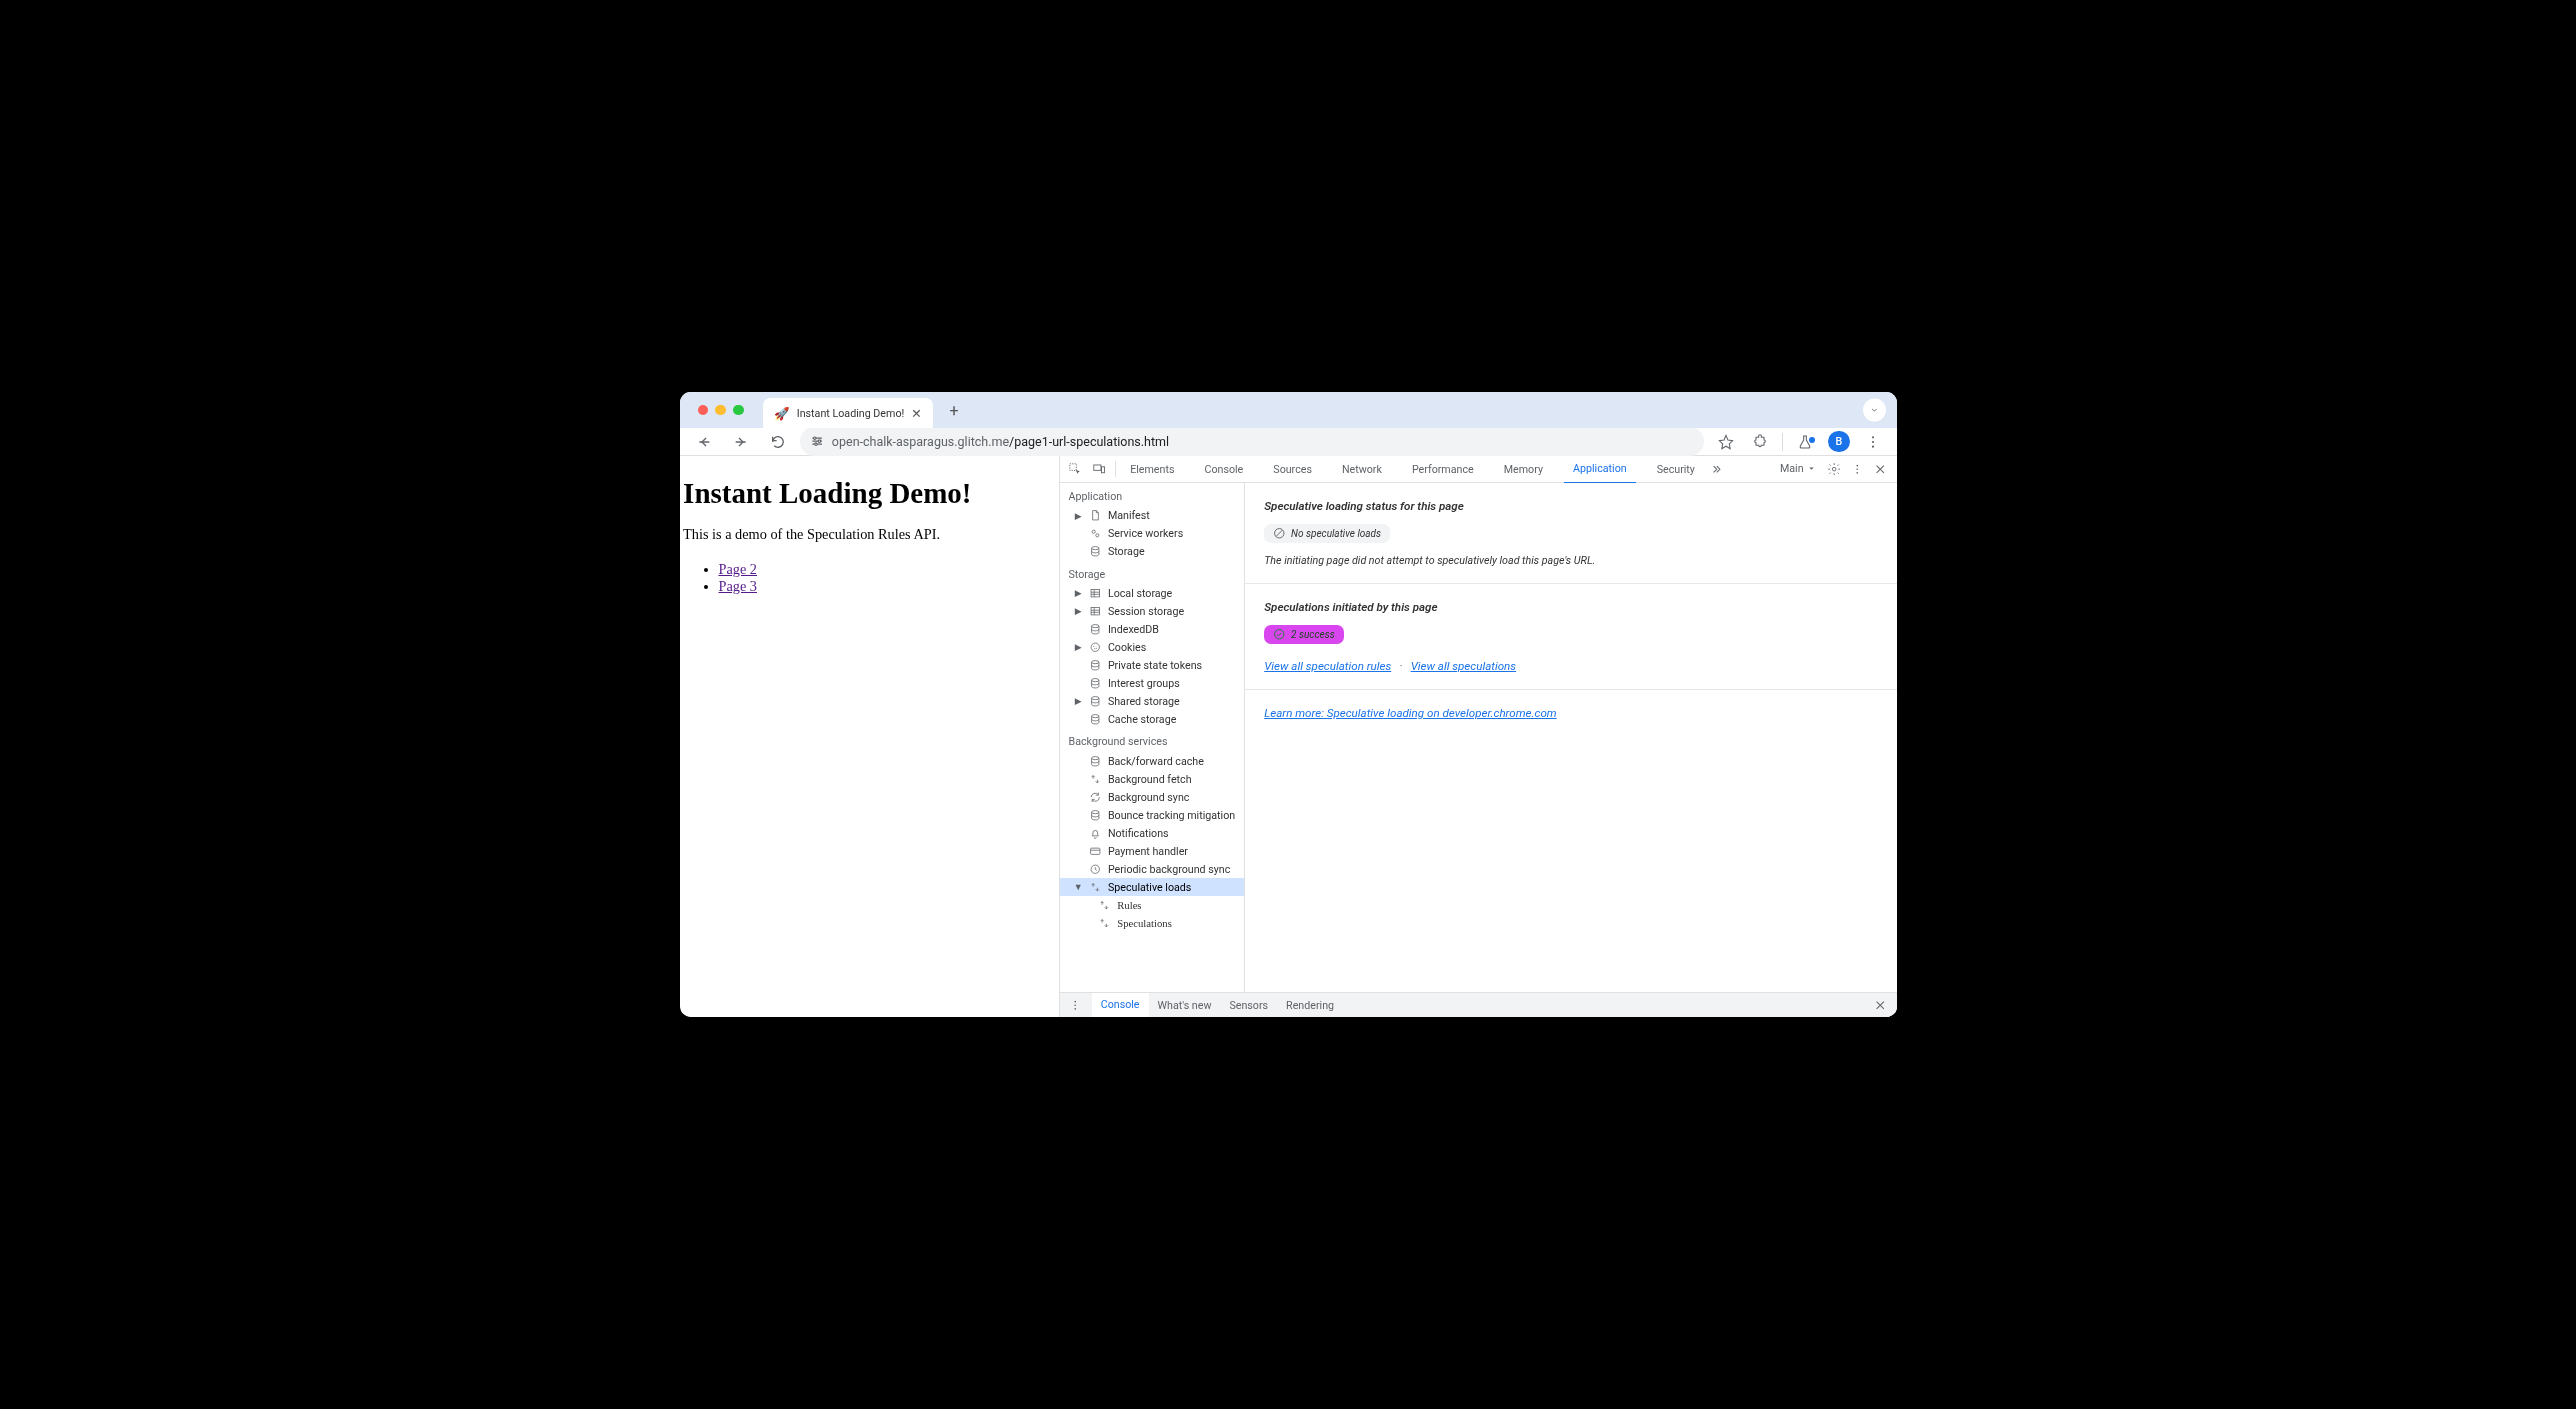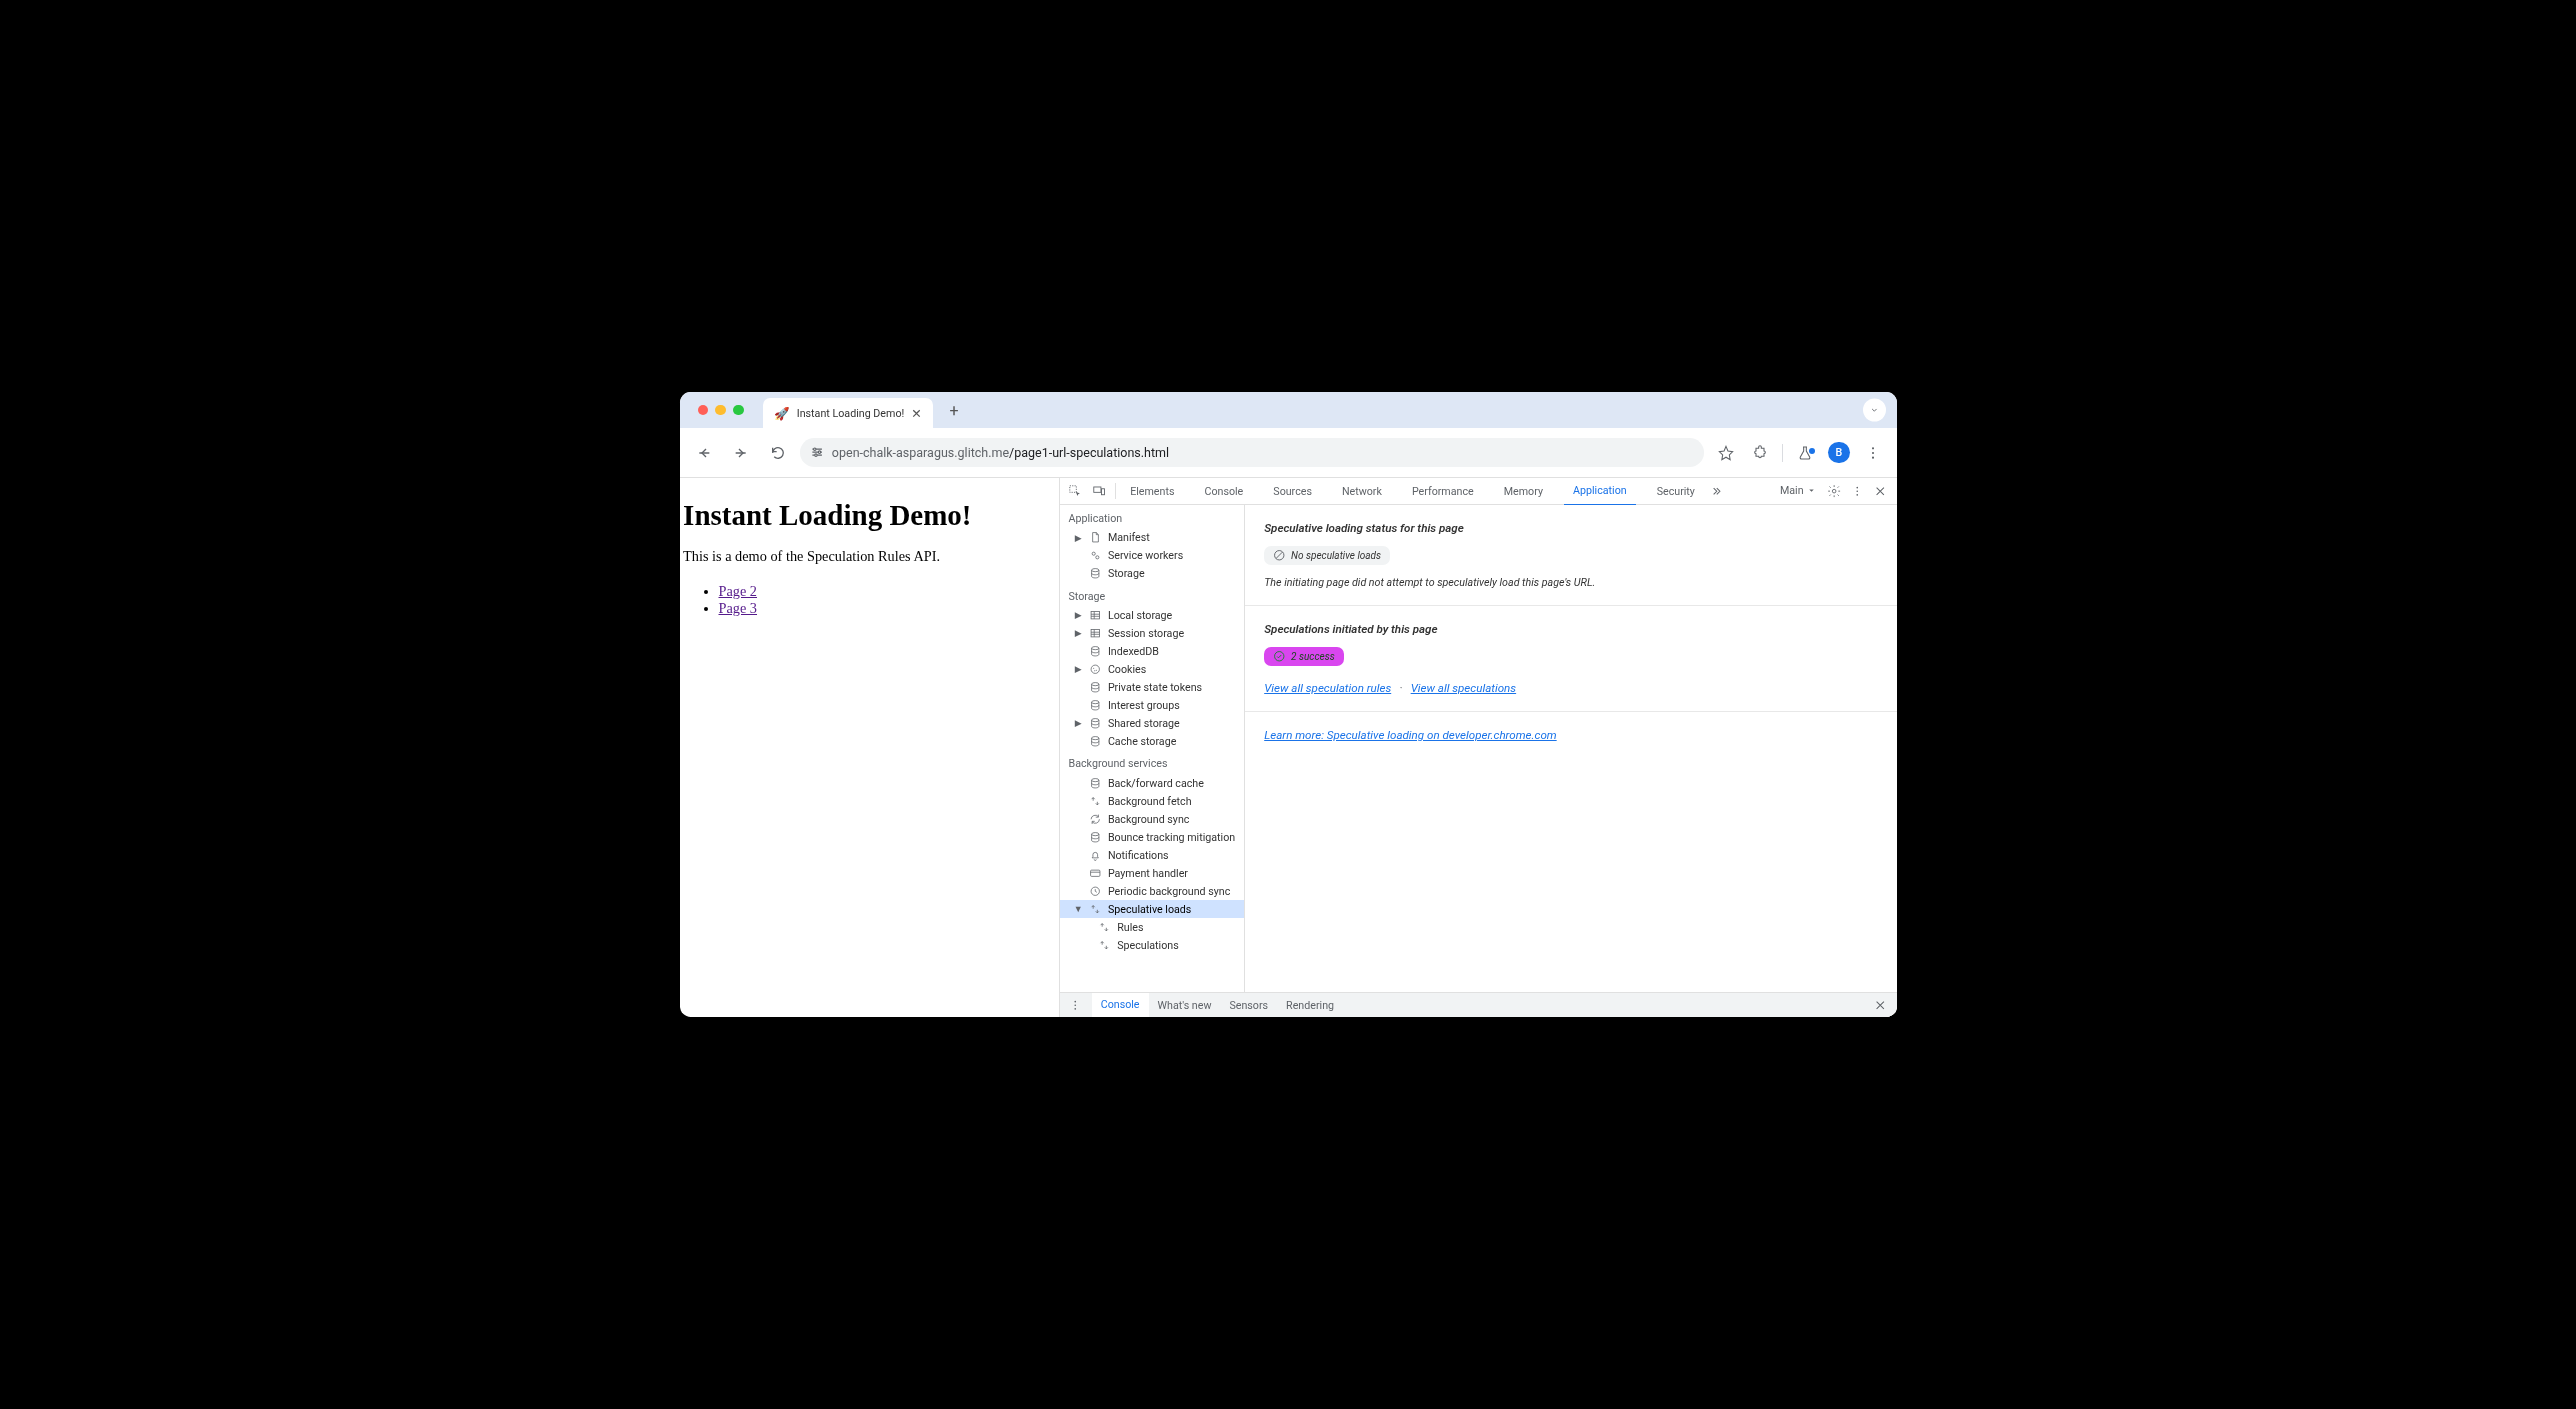--- a/index.html
+++ b/index.html
@@ -77,21 +77,21 @@
   height: 23px;
   background: #fff;
   border-radius: 50%;
   display: flex;
   align-items: center;
   justify-content: center;
   color: #555;
   cursor: pointer;
 }
 .toolbar {
-  height: 50px;
+  height: 28px;
   background: #fff;
   border-bottom: 0.9px solid #e0e0e0;
   display: flex;
   align-items: center;
   padding: 0 9px;
   gap: 7.1px;
 }
 .toolbar-btn {
   width: 30px;
   height: 30px;
@@ -191,21 +191,21 @@
   align-items: center;
   height: 18px;
   padding-left: 14.3px;
   gap: 5.4px;
   cursor: pointer;
   white-space: nowrap;
 }
 .sb-item .expand { width: 9px; display:inline-flex; justify-content:center; color:#5f6368; font-size:9px;}
 .sb-item .icon { width: 14.3px; display:inline-flex; justify-content:center; color:#5f6368;}
 .sb-item.selected { background: #cfe2ff; color: #000;}
-.sb-item.child { padding-left: 38px; }
+.sb-item.child { padding-left: 38px; font-family: Liberation Serif, serif; }
 
 .devtools-main {
   flex: 1;
   overflow-y: auto;
   font-size: 11.6px;
   color: #333;
   font-style: italic;
 }
 .dm-section { padding: 16px 19.7px; border-bottom: 0.9px solid #e8e8e8;}
 .dm-title { font-weight: 600; margin-bottom: 10.7px; font-size: 11.6px;}

